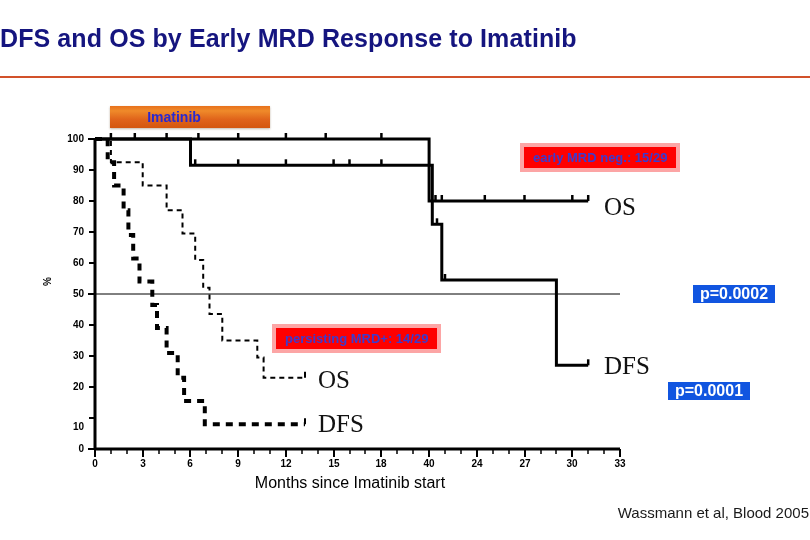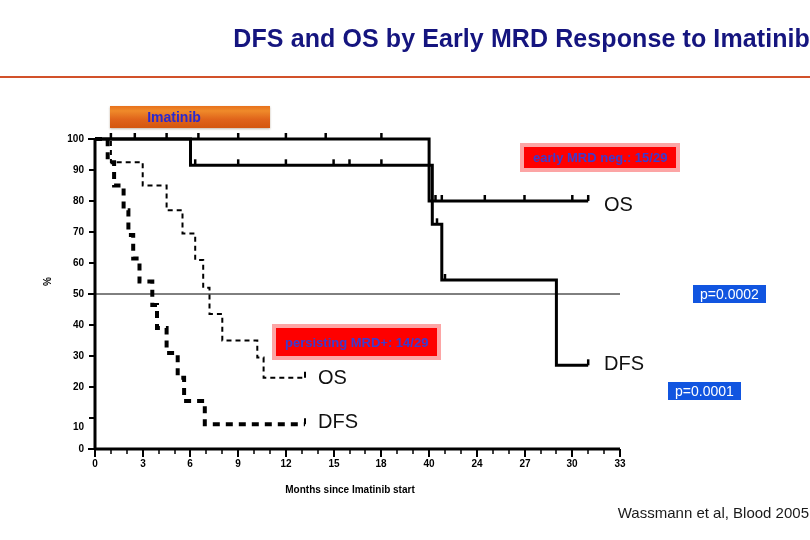--- a/index.html
+++ b/index.html
@@ -15,21 +15,21 @@
     font-family: "Liberation Sans", sans-serif;
     -webkit-font-smoothing: none;
   }
 
   
   #slide-title {
     position: absolute;
     left: 0;
     top: 24px;
     width: 810px;
-    text-align: right;
+    text-align: left;
     font-family: "Liberation Sans", sans-serif;
     font-size: 25px;
     font-weight: bold;
     color: #15157f;
     letter-spacing: 0.1px;
     white-space: nowrap;
   }
   #title-rule {
     position: absolute;
     left: 0;
@@ -75,47 +75,47 @@
     color: #3b3bcf;
     font-size: 13px;
     font-weight: bold;
     display: flex;
     align-items: center;
     padding: 0 9px;
     box-sizing: border-box;
     white-space: nowrap;
   }
   #box-mrd-neg { left: 520px; top: 143px; height: 29px; }
-  #box-mrd-pos { left: 272px; top: 324px; height: 36px; }
+  #box-mrd-pos { left: 272px; top: 324px; height: 29px; }
 
   
   .pbox {
     position: absolute;
     background: #1155e0;
     color: #ffffff;
-    font-size: 14px;
-    font-weight: normal;
+    font-size: 16px;
+    font-weight: bold;
     display: flex;
     align-items: center;
     justify-content: center;
     padding: 0 7px;
     box-sizing: border-box;
     white-space: nowrap;
   }
   #pbox-os  { left: 693px; top: 285px; height: 18px; }
   #pbox-dfs { left: 668px; top: 382px; height: 18px; }
 
   
   .curvelabel {
     position: absolute;
-    font-size: 20px;
+    font-size: 25px;
     font-weight: normal;
     color: #111111;
     white-space: nowrap;
-    font-family: Liberation Sans, sans-serif;
+    font-family: Liberation Serif, serif;
   }
   #lab-os-solid  { left: 604px; top: 193px; }
   #lab-dfs-solid { left: 604px; top: 352px; }
   #lab-os-dash   { left: 318px; top: 366px; }
   #lab-dfs-dash  { left: 318px; top: 410px; }
 
   
   .ytick {
     position: absolute;
     font-size: 10px;
@@ -130,25 +130,25 @@
     font-size: 10px;
     font-weight: bold;
     color: #000000;
     text-align: center;
     width: 24px;
     white-space: nowrap;
   }
   #xaxis-title {
     position: absolute;
     left: 180px;
-    top: 484px;
+    top: 474px;
     width: 340px;
     text-align: center;
-    font-size: 10px;
-    font-weight: bold;
+    font-size: 16px;
+    font-weight: normal;
     color: #000000;
     white-space: nowrap;
   }
   #yaxis-title {
     position: absolute;
     left: 42px;
     top: 286px;
     font-size: 10px;
     font-weight: bold;
     color: #000000;

